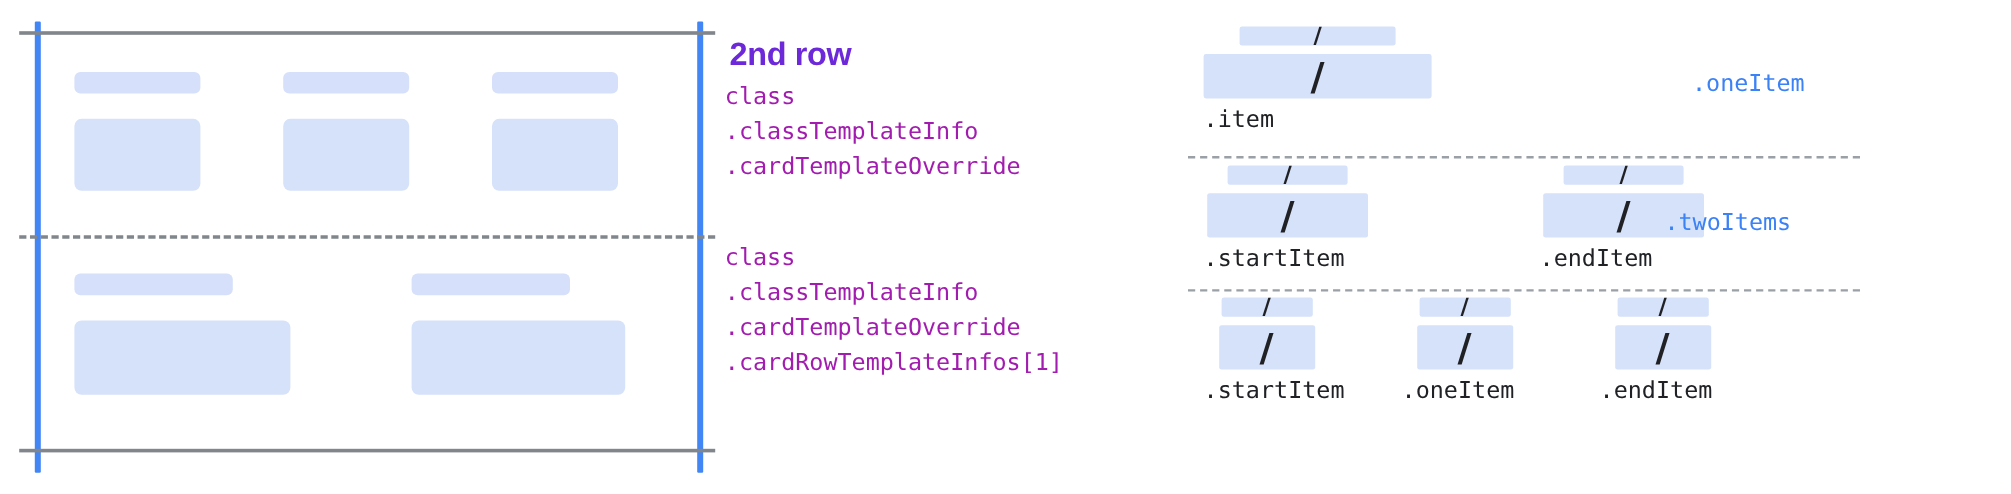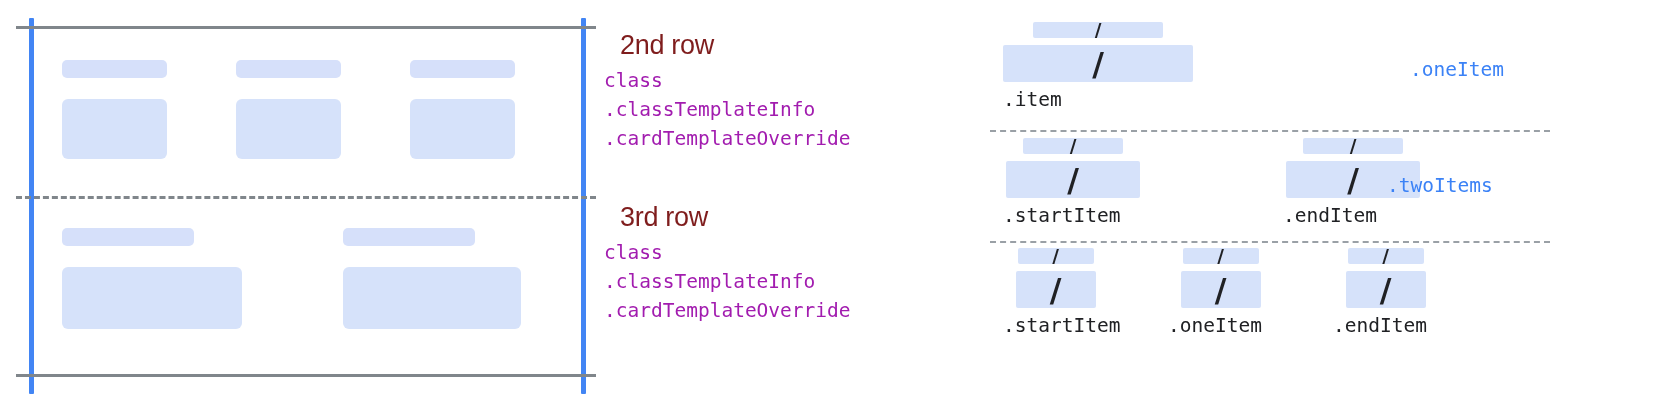--- a/index.html
+++ b/index.html
@@ -105,24 +105,24 @@
   .row-descriptor {
     position: absolute;
     left: 0;
   }
   #descriptor-2nd { top: 28px; }
   #descriptor-3rd { top: 200px; }
 
   .row-title {
     font-family: "Liberation Sans", sans-serif;
     font-size: 27px;
-    font-weight: normal;
-    color: #7f1d1d;
+    font-weight: bold;
+    color: #6d28d9;
     line-height: 34px;
-    margin: 0 0 4px 16px;
+    margin: 0 0 4px 4px;
     letter-spacing: -0.3px;
   }
   .code-line {
     font-family: "DejaVu Sans Mono", monospace;
     font-size: 19.5px;
     line-height: 29px;
     color: #a21caf;
     white-space: pre;
   }
 
@@ -278,24 +278,24 @@
   <div id="mid-panel">
 
     <div class="row-descriptor" id="descriptor-2nd">
       <div class="row-title">2nd row</div>
       <div class="code-line">class</div>
       <div class="code-line">.classTemplateInfo</div>
       <div class="code-line">.cardTemplateOverride</div>
     </div>
 
     <div class="row-descriptor" id="descriptor-3rd">
-      <div class="row-title">3rd row</div>
       <div class="code-line">class</div>
       <div class="code-line">.classTemplateInfo</div>
       <div class="code-line">.cardTemplateOverride</div>
+      <div class="code-line">.cardRowTemplateInfos[1]</div>
     </div>
   </div>
 
   <div id="right-panel">
 
     <div class="variant-separator" id="separator-1"></div>
     <div class="variant-separator" id="separator-2"></div>
 
     <div class="variant-row" id="variant-one">
       <div class="item-slots">

